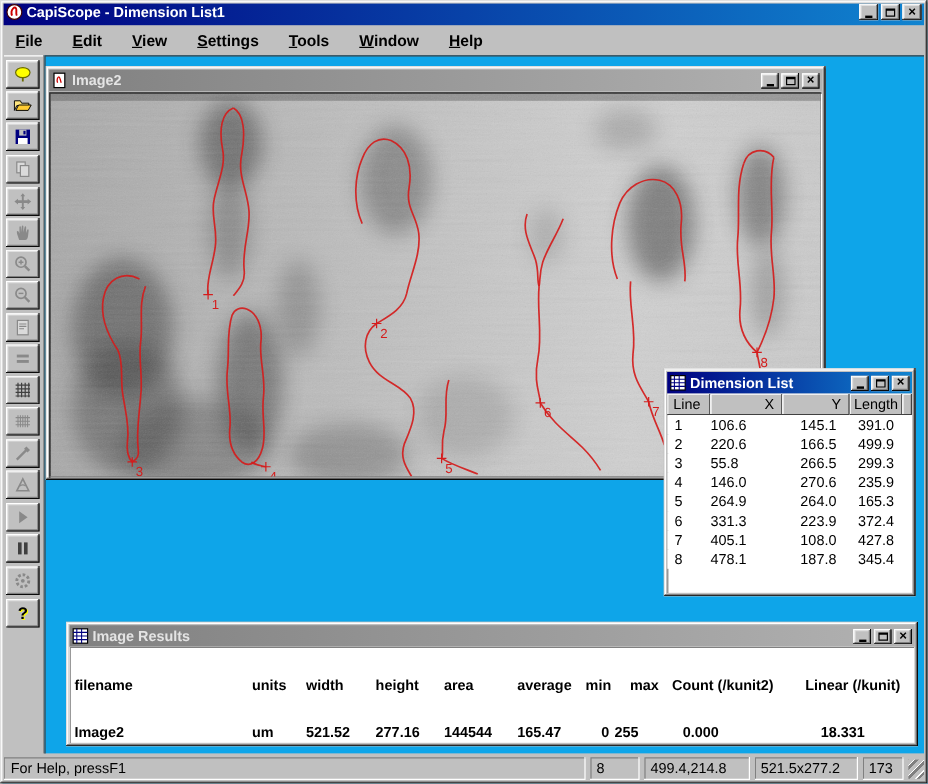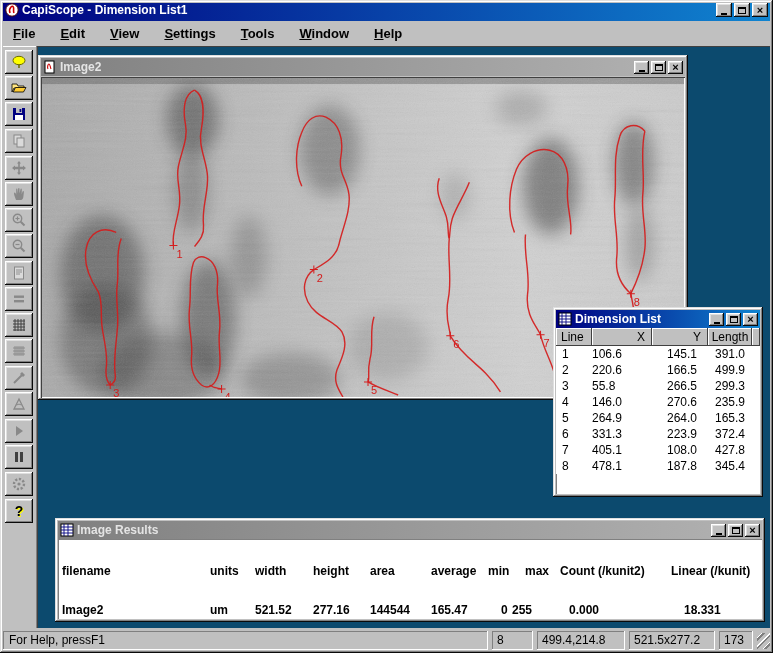--- a/index.html
+++ b/index.html
@@ -31,21 +31,21 @@
   .menu-item u { text-decoration:underline; }
 
   
   .toolbar { position:absolute; left:3px; top:46px; width:34px; bottom:25px; background:#c0c0c0;
     border-right:1px solid #808080; box-shadow: inset 0 1px #fff; padding-top:4px; }
   .tb-group { margin-bottom:3px; }
   .tool-btn { width:28px; height:24px; margin:0 0 2px 2px; display:flex; align-items:center; justify-content:center; }
   .tool-btn svg { width:16px; height:16px; }
 
   
-  .mdi { position:absolute; left:37px; top:46px; right:3px; bottom:25px; background:#0c4a6e;
+  .mdi { position:absolute; left:37px; top:46px; right:3px; bottom:25px; background:#0ea5e9;
     box-shadow: inset 1px 1px #404040; }
 
   .child-win { position:absolute; background:#c0c0c0;
     box-shadow: inset -1px -1px #0a0a0a, inset 1px 1px #dfdfdf, inset -2px -2px #808080, inset 2px 2px #fff;
     padding:3px; }
   .child-title { height:18px; display:flex; align-items:center; padding:0 2px; }
   .child-title.active   { background:linear-gradient(90deg,#000080,#1084d0); }
   .child-title.inactive { background:linear-gradient(90deg,#808080,#b2b2b2); }
   .child-title .title { font-size:12px; font-weight:bold; margin-left:3px; white-space:nowrap; }
   .child-title.active .title { color:#fff; }

